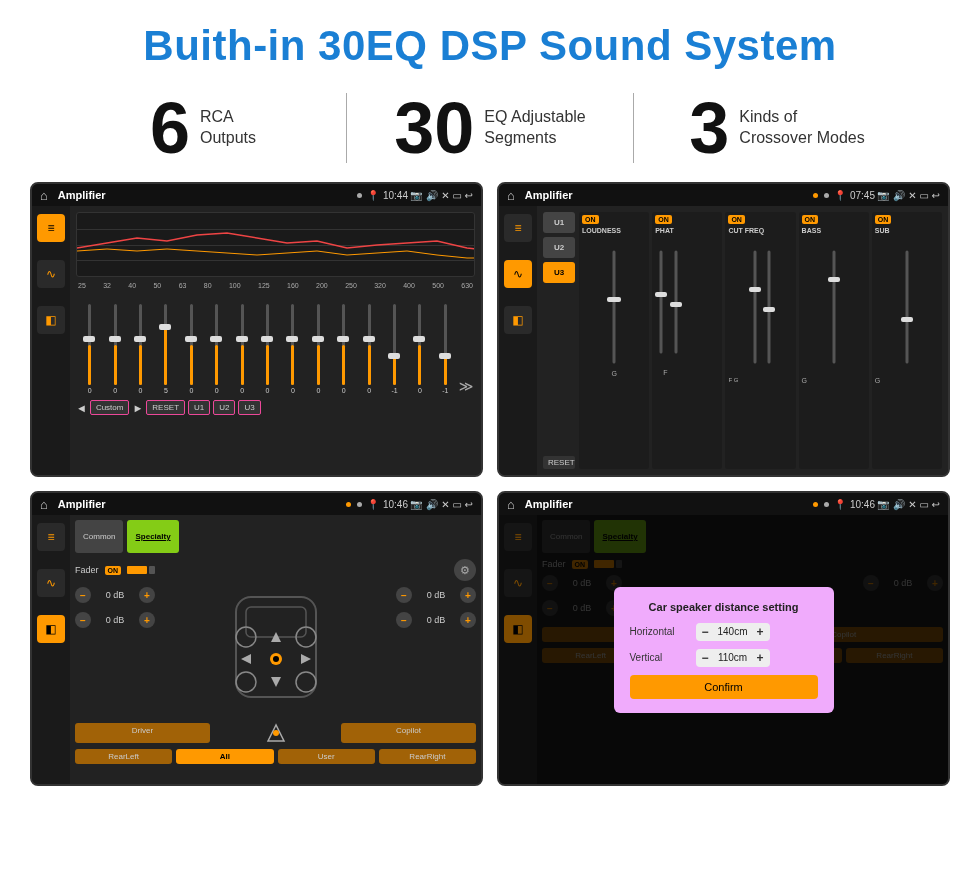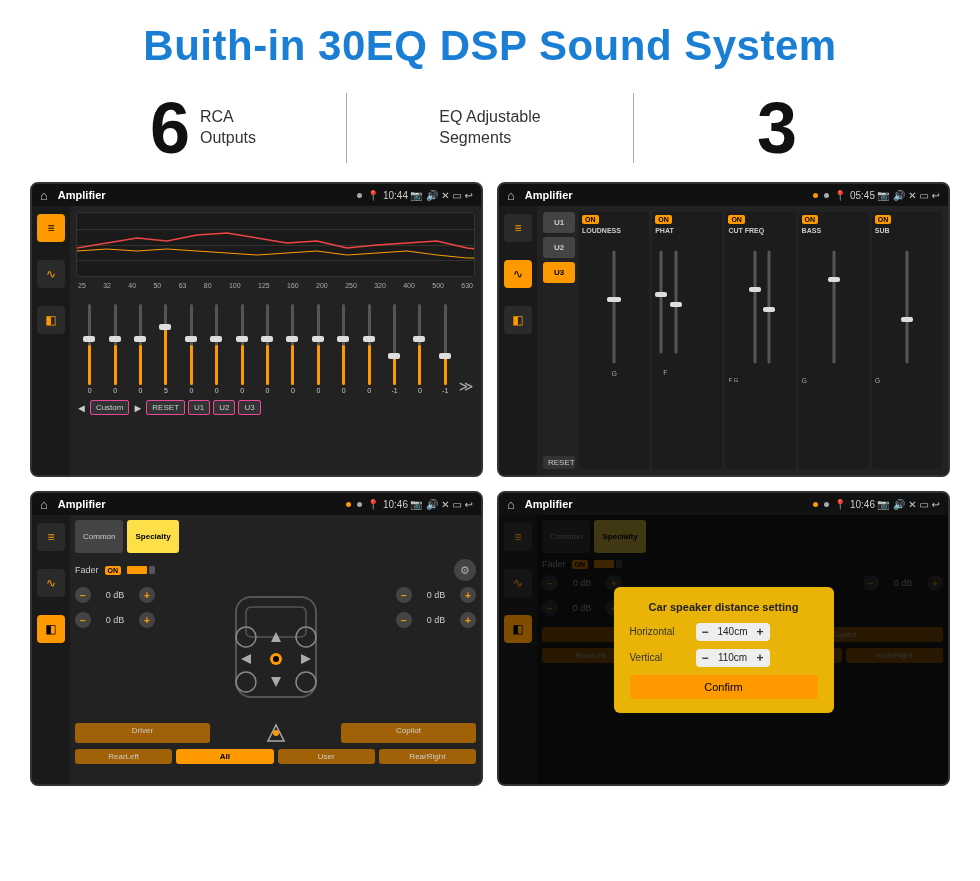--- a/index.html
+++ b/index.html
@@ -251,23 +251,24 @@
       margin-bottom: 6px;
     }
     .fader-tab {
       background: #444;
       color: #ccc;
       font-size: 8px;
       padding: 12px 8px;
       border-radius: 3px;
     }
     .fader-tab.active {
-      background: #fde047;
+      background: #84cc16;
       color: #000;
       font-weight: bold;
+      text-decoration: underline;
     }
     .fader-header {
       display: flex;
       align-items: center;
       gap: 6px;
       margin-bottom: 6px;
     }
     .fader-label { color: #ccc; font-size: 9px; }
     .on-badge-sm {
       background: #f90;
@@ -325,21 +326,21 @@
     .dialog-overlay {
       position: absolute;
       top: 0; left: 0; right: 0; bottom: 0;
       background: rgba(0,0,0,0.5);
       display: flex;
       align-items: center;
       justify-content: center;
       z-index: 10;
     }
     .dialog-box {
-      background: #eab308;
+      background: #f0abfc;
       border-radius: 6px;
       padding: 14px 16px;
       width: 220px;
     }
     .dialog-title {
       font-size: 11px;
       font-weight: bold;
       color: #222;
       margin-bottom: 10px;
       text-align: center;
@@ -392,25 +393,27 @@
 
 <h1 class="main-title">Buith-in 30EQ DSP Sound System</h1>
 
 <div class="stats-row">
   <div class="stat-item">
     <span class="stat-number">6</span>
     <span class="stat-label">RCA<br>Outputs</span>
   </div>
   <div class="stat-divider"></div>
   <div class="stat-item">
+    <span class="stat-number">30</span>
     <span class="stat-label">EQ Adjustable<br>Segments</span>
   </div>
   <div class="stat-divider"></div>
   <div class="stat-item">
     <span class="stat-number">3</span>
+    <span class="stat-label">Kinds of<br>Crossover Modes</span>
   </div>
 </div>
 
 <div class="screens-grid">
 
   <div class="screen-box">
     <div class="status-bar">
       <span class="sb-home">⌂</span>
       <span class="sb-title">Amplifier</span>
       <span class="sb-dot"></span>
@@ -576,21 +579,21 @@
       </div>
     </div>
   </div>
 
   <div class="screen-box">
     <div class="status-bar">
       <span class="sb-home">⌂</span>
       <span class="sb-title">Amplifier</span>
       <span class="sb-dot-orange"></span>
       <span class="sb-dot"></span>
-      <span class="sb-icons">📍 05:45 📷 🔊 ✕ ▭ ↩</span>
+      <span class="sb-icons">📍 07:45 📷 🔊 ✕ ▭ ↩</span>
     </div>
     <div class="screen-content">
       <div class="side-icons">
         <div class="side-icon">≡</div>
         <div class="side-icon active">∿</div>
         <div class="side-icon">◧</div>
       </div>
       <div class="screen-main">
         <div class="crossover-content" style="height:100%">
           <div class="xo-left">

